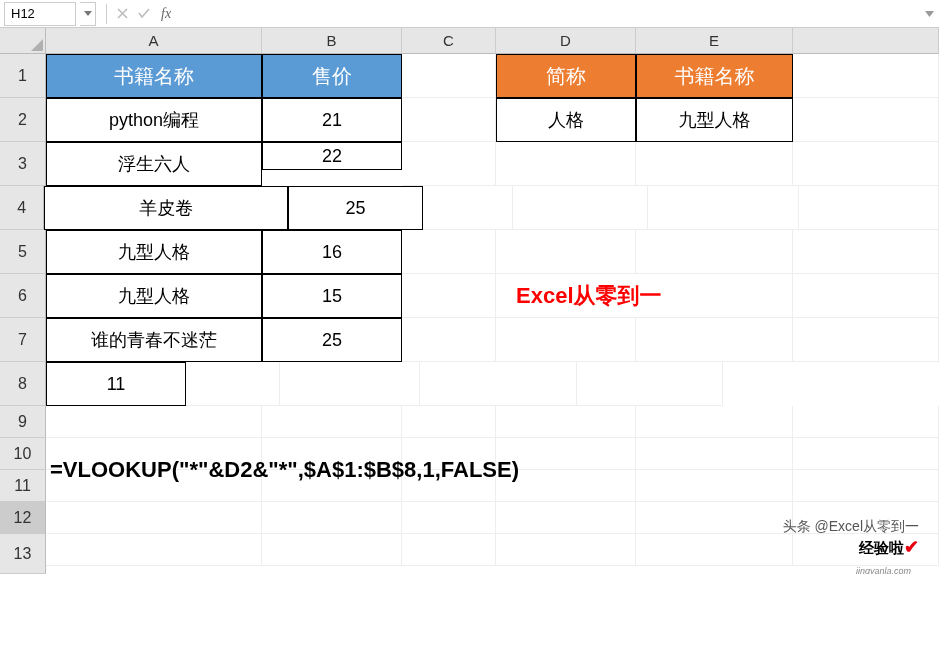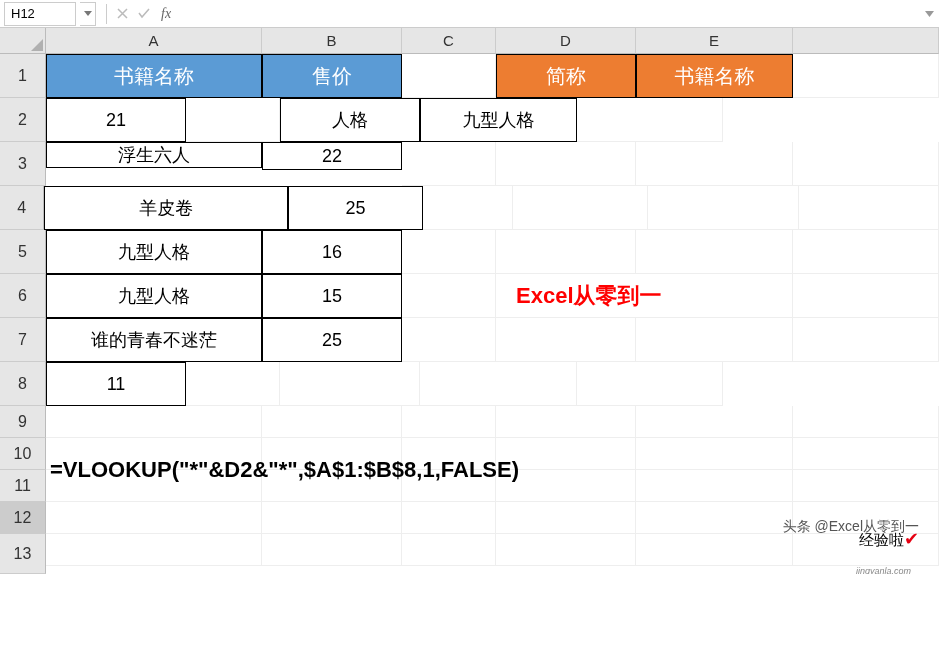--- a/index.html
+++ b/index.html
@@ -29,21 +29,21 @@
     .cell { border-right: 1px solid #eee; border-bottom: 1px solid #eee; display: flex; align-items: center; justify-content: center; font-size: 18px; color: #000; overflow: visible; white-space: nowrap; position: relative; }
     
     .th-blue { background: #5b9bd5; color: #fff; font-size: 20px; border: 1px solid #000 !important; }
     .th-orange { background: #ed7d31; color: #fff; font-size: 20px; border: 1px solid #000 !important; }
     .td-border { border: 1px solid #000 !important; background: #fff; }
     
     .red-text { color: #ff0000; font-weight: bold; font-size: 22px; justify-content: flex-start; padding-left: 20px; }
     .formula-text { font-size: 22px; font-weight: bold; color: #000; justify-content: flex-start; padding-left: 50px; }
     
     .watermark { position: absolute; bottom: 12px; right: 20px; font-size: 14px; color: #555; }
-    .wm-logo { position: absolute; bottom: 24px; right: 20px; font-size: 15px; font-weight: normal; }
+    .wm-logo { position: absolute; bottom: 16px; right: 20px; font-size: 15px; font-weight: bold; }
     .wm-logo .red-check { color: #e60012; font-size: 18px; }
     .wm-sub { position: absolute; bottom: -2px; right: 28px; font-size: 9px; color: #888; font-style: italic; text-align: right; }
     
     svg { display: block; }
   </style>
 </head>
 <body>
 
 <div class="formula-bar">
   <div class="name-box">H12</div>
@@ -90,30 +90,31 @@
       <div class="cell th-blue" style="width:216px;height:44px">书籍名称</div>
       <div class="cell th-blue" style="width:140px;height:44px">售价</div>
       <div class="cell" style="width:94px;height:44px"></div>
       <div class="cell th-orange" style="width:140px;height:44px">简称</div>
       <div class="cell th-orange" style="width:157px;height:44px">书籍名称</div>
       <div class="cell" style="width:146px;height:44px"></div>
     </div>
 
     <div class="row">
       <div class="row-h" style="height:44px">2</div>
+      <div class="cell td-border" style="width:216px;height:44px">python编程</div>
       <div class="cell td-border" style="width:140px;height:44px">21</div>
       <div class="cell" style="width:94px;height:44px"></div>
       <div class="cell td-border" style="width:140px;height:44px">人格</div>
       <div class="cell td-border" style="width:157px;height:44px">九型人格</div>
       <div class="cell" style="width:146px;height:44px"></div>
     </div>
 
     <div class="row">
       <div class="row-h" style="height:44px">3</div>
-      <div class="cell td-border" style="width:216px;height:26px">浮生六人</div>
+      <div class="cell td-border" style="width:216px;height:44px">浮生六人</div>
       <div class="cell td-border" style="width:140px;height:28px">22</div>
       <div class="cell" style="width:94px;height:44px"></div>
       <div class="cell" style="width:140px;height:44px"></div>
       <div class="cell" style="width:157px;height:44px"></div>
       <div class="cell" style="width:146px;height:44px"></div>
     </div>
 
     <div class="row">
       <div class="row-h" style="height:44px">4</div>
       <div class="cell td-border" style="width:254px;height:44px">羊皮卷</div>

